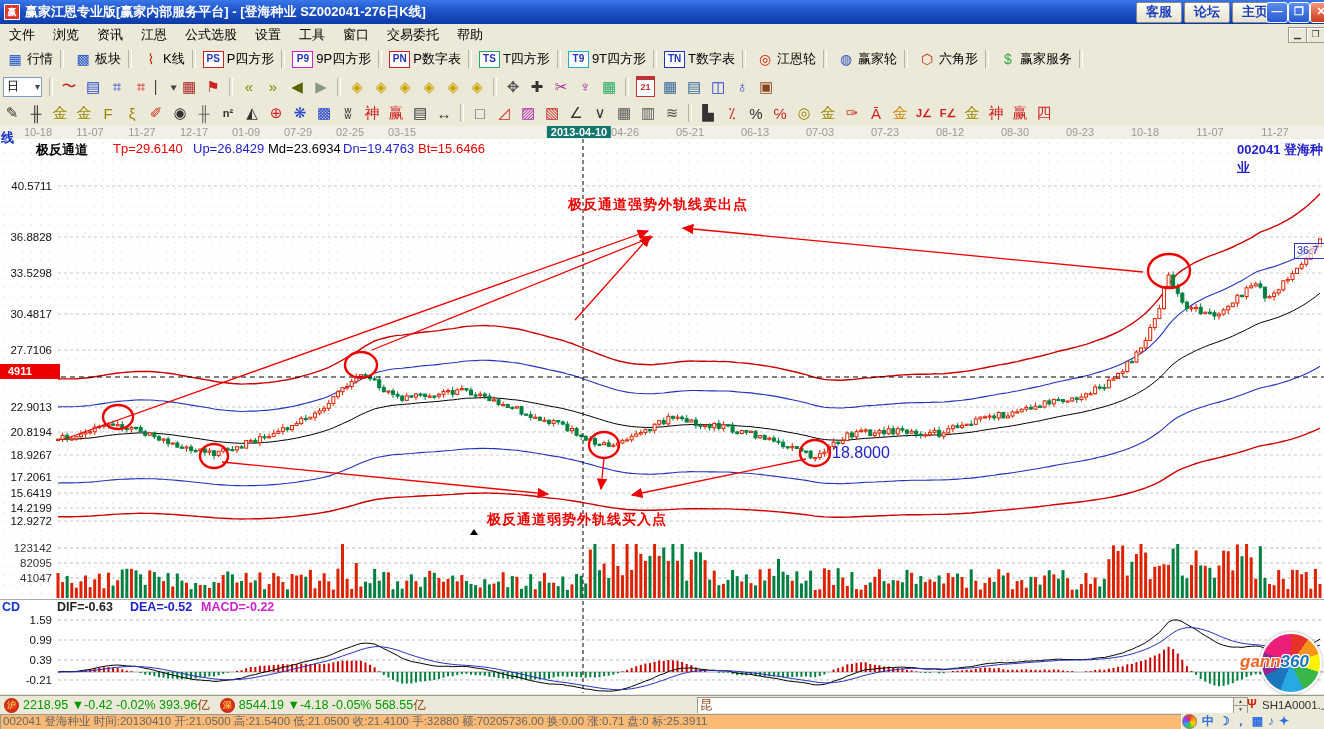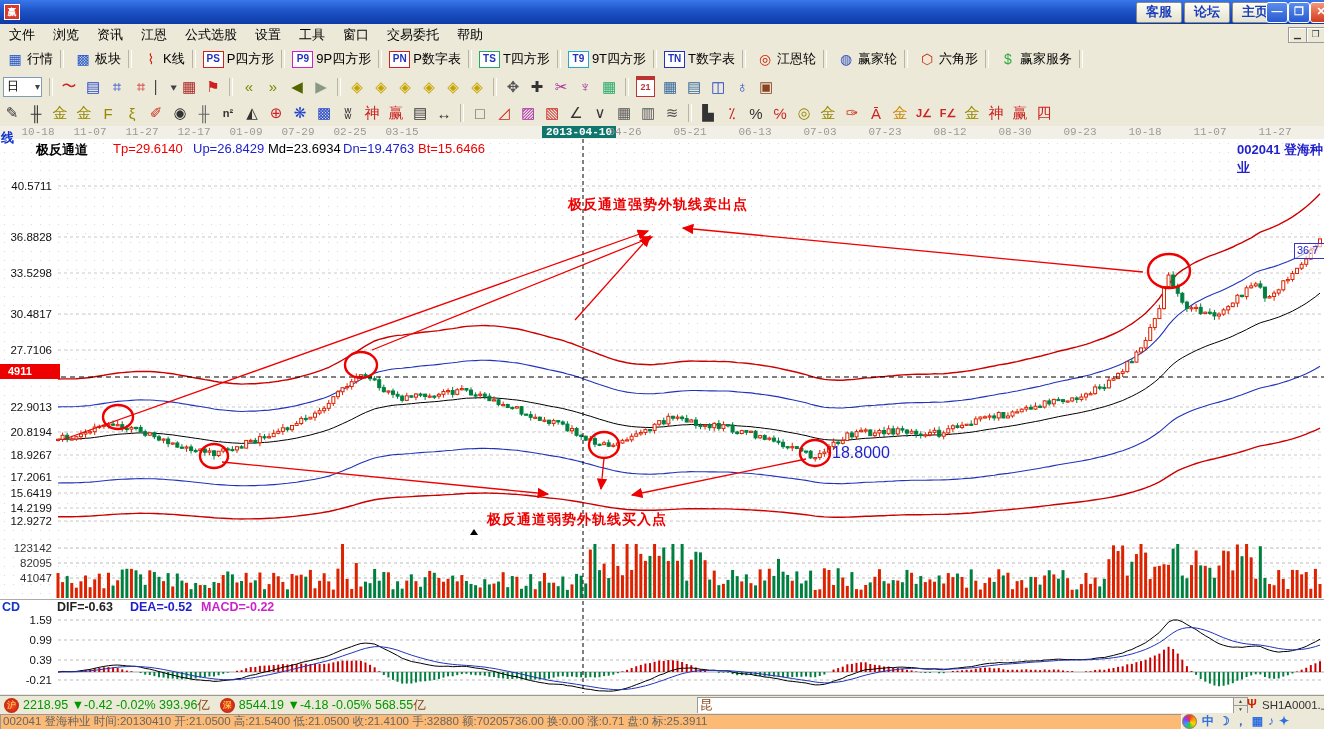--- a/index.html
+++ b/index.html
@@ -34,21 +34,21 @@
   .badge{display:inline-block;width:19px;height:15px;border:1px solid;font-size:10px;font-weight:bold;
     text-align:center;line-height:14px;background:#fff;margin-right:3px;}
   .ico{display:inline-block;width:20px;text-align:center;font-size:15px;margin:0 2px;}
   .sep{display:inline-block;width:2px;height:18px;border-left:1px solid #b9b5a3;border-right:1px solid #fff;margin:0 4px;}
   .combo{display:inline-block;width:34px;height:18px;background:#fff;border:1px solid #7f9db9;
     font-size:12px;line-height:17px;padding-left:3px;margin:0 3px;position:relative;}
   .combo:after{content:"▾";position:absolute;right:1px;top:0;color:#444;font-size:10px;}
   .cal{display:inline-block;width:17px;height:16px;border:1px solid #b33;background:#fff;color:#b33;
     font-size:9px;font-weight:bold;text-align:center;line-height:15px;margin:0 3px;border-top:4px solid #b33;}
   
-  .datebar{left:0;top:126px;width:1324px;height:13px;background:#f2f0e6;border-bottom:1px solid #cfcbba;font-family:Liberation Mono, monospace;}
+  .datebar{left:0;top:126px;width:1324px;height:13px;background:#f2f0e6;border-bottom:1px solid #cfcbba;}
   .dtick{position:absolute;top:0;color:#999;font-size:11px;transform:translateX(-50%);}
   .dtick.hl{background:#0f766e;color:#fff;padding:0 4px;font-weight:bold;transform:translateX(-50%);}
   
   .chartbg{left:0;top:139px;width:1324px;height:460px;background:#fff;
     background-image:radial-gradient(#d9d9d9 0.9px,transparent 0.9px);background-size:9px 9px;}
   .macdhdr{left:0;top:599px;width:1324px;height:13px;background:#fff;border-top:1px solid #aaa;}
   .macdbg{left:0;top:612px;width:1324px;height:82px;background:#fff;}
   svg.plot{position:absolute;left:0;top:0;width:1324px;height:729px;z-index:2;pointer-events:none;}
   .ylab{position:absolute;width:52px;text-align:right;color:#111;font-size:11.5px;transform:translateY(-50%);z-index:3;}
   .vlab{color:#333;}
@@ -93,20 +93,21 @@
     text-shadow:1px 1px 0 #fff,-1px -1px 0 #fff,1px -1px 0 #fff,-1px 1px 0 #fff;}
   .gt1{color:#f26522;}.gt2{color:#1b75bb;}
 </style>
 </head>
 <body>
 
 <div class="page">
 
   <div class="a titlebar">
     <span class="appicon">赢</span>
+    <span>赢家江恩专业版[赢家内部服务平台] - [登海种业  SZ002041-276日K线]</span>
   </div>
   <div class="a qbtn" style="left:1136px;">客服</div>
   <div class="a qbtn" style="left:1184px;">论坛</div>
   <div class="a qbtn" style="left:1232px;">主页</div>
   <div class="a wbtn wmin" style="left:1266px;">—</div>
   <div class="a wbtn wres" style="left:1288px;">❐</div>
   <div class="a wbtn wclose" style="left:1310px;">✕</div>
 
   <div class="a menubar" id="menubar">
       <span class="menu-item">文件</span>
@@ -1480,20 +1481,24 @@
 
   <div class="ann" style="left:568px;top:196px;">极反通道强势外轨线卖出点</div>
   <div class="ann" style="left:487px;top:511px;">极反通道弱势外轨线买入点</div>
   <div class="note-blue" style="left:832px;top:444px;">18.8000</div>
 
   <span class="mh" style="left:2px;color:#1133cc;">CD</span>
   <span class="mh" style="left:57px;color:#222;">DIF=-0.63</span>
   <span class="mh" style="left:130px;color:#2222cc;">DEA=-0.52</span>
   <span class="mh" style="left:201px;color:#cc22cc;">MACD=-0.22</span>
 
+  <div class="a glogo">
+    <div class="gcirc"></div>
+    <div class="gtext"><span class="gt1">gann</span><span class="gt2">360</span></div>
+  </div>
 
   <div class="a ticker">
     <span class="idxicon">沪</span>
     <span class="green">2218.95</span>&nbsp;
     <span class="green">▼-0.42 -0.02%</span>&nbsp;
     <span class="green">393.96</span><span class="unit">亿</span>
     <span style="width:6px;"></span>
     <span class="idxicon">深</span>
     <span class="green">8544.19</span>&nbsp;
     <span class="green">▼-4.18 -0.05%</span>&nbsp;

